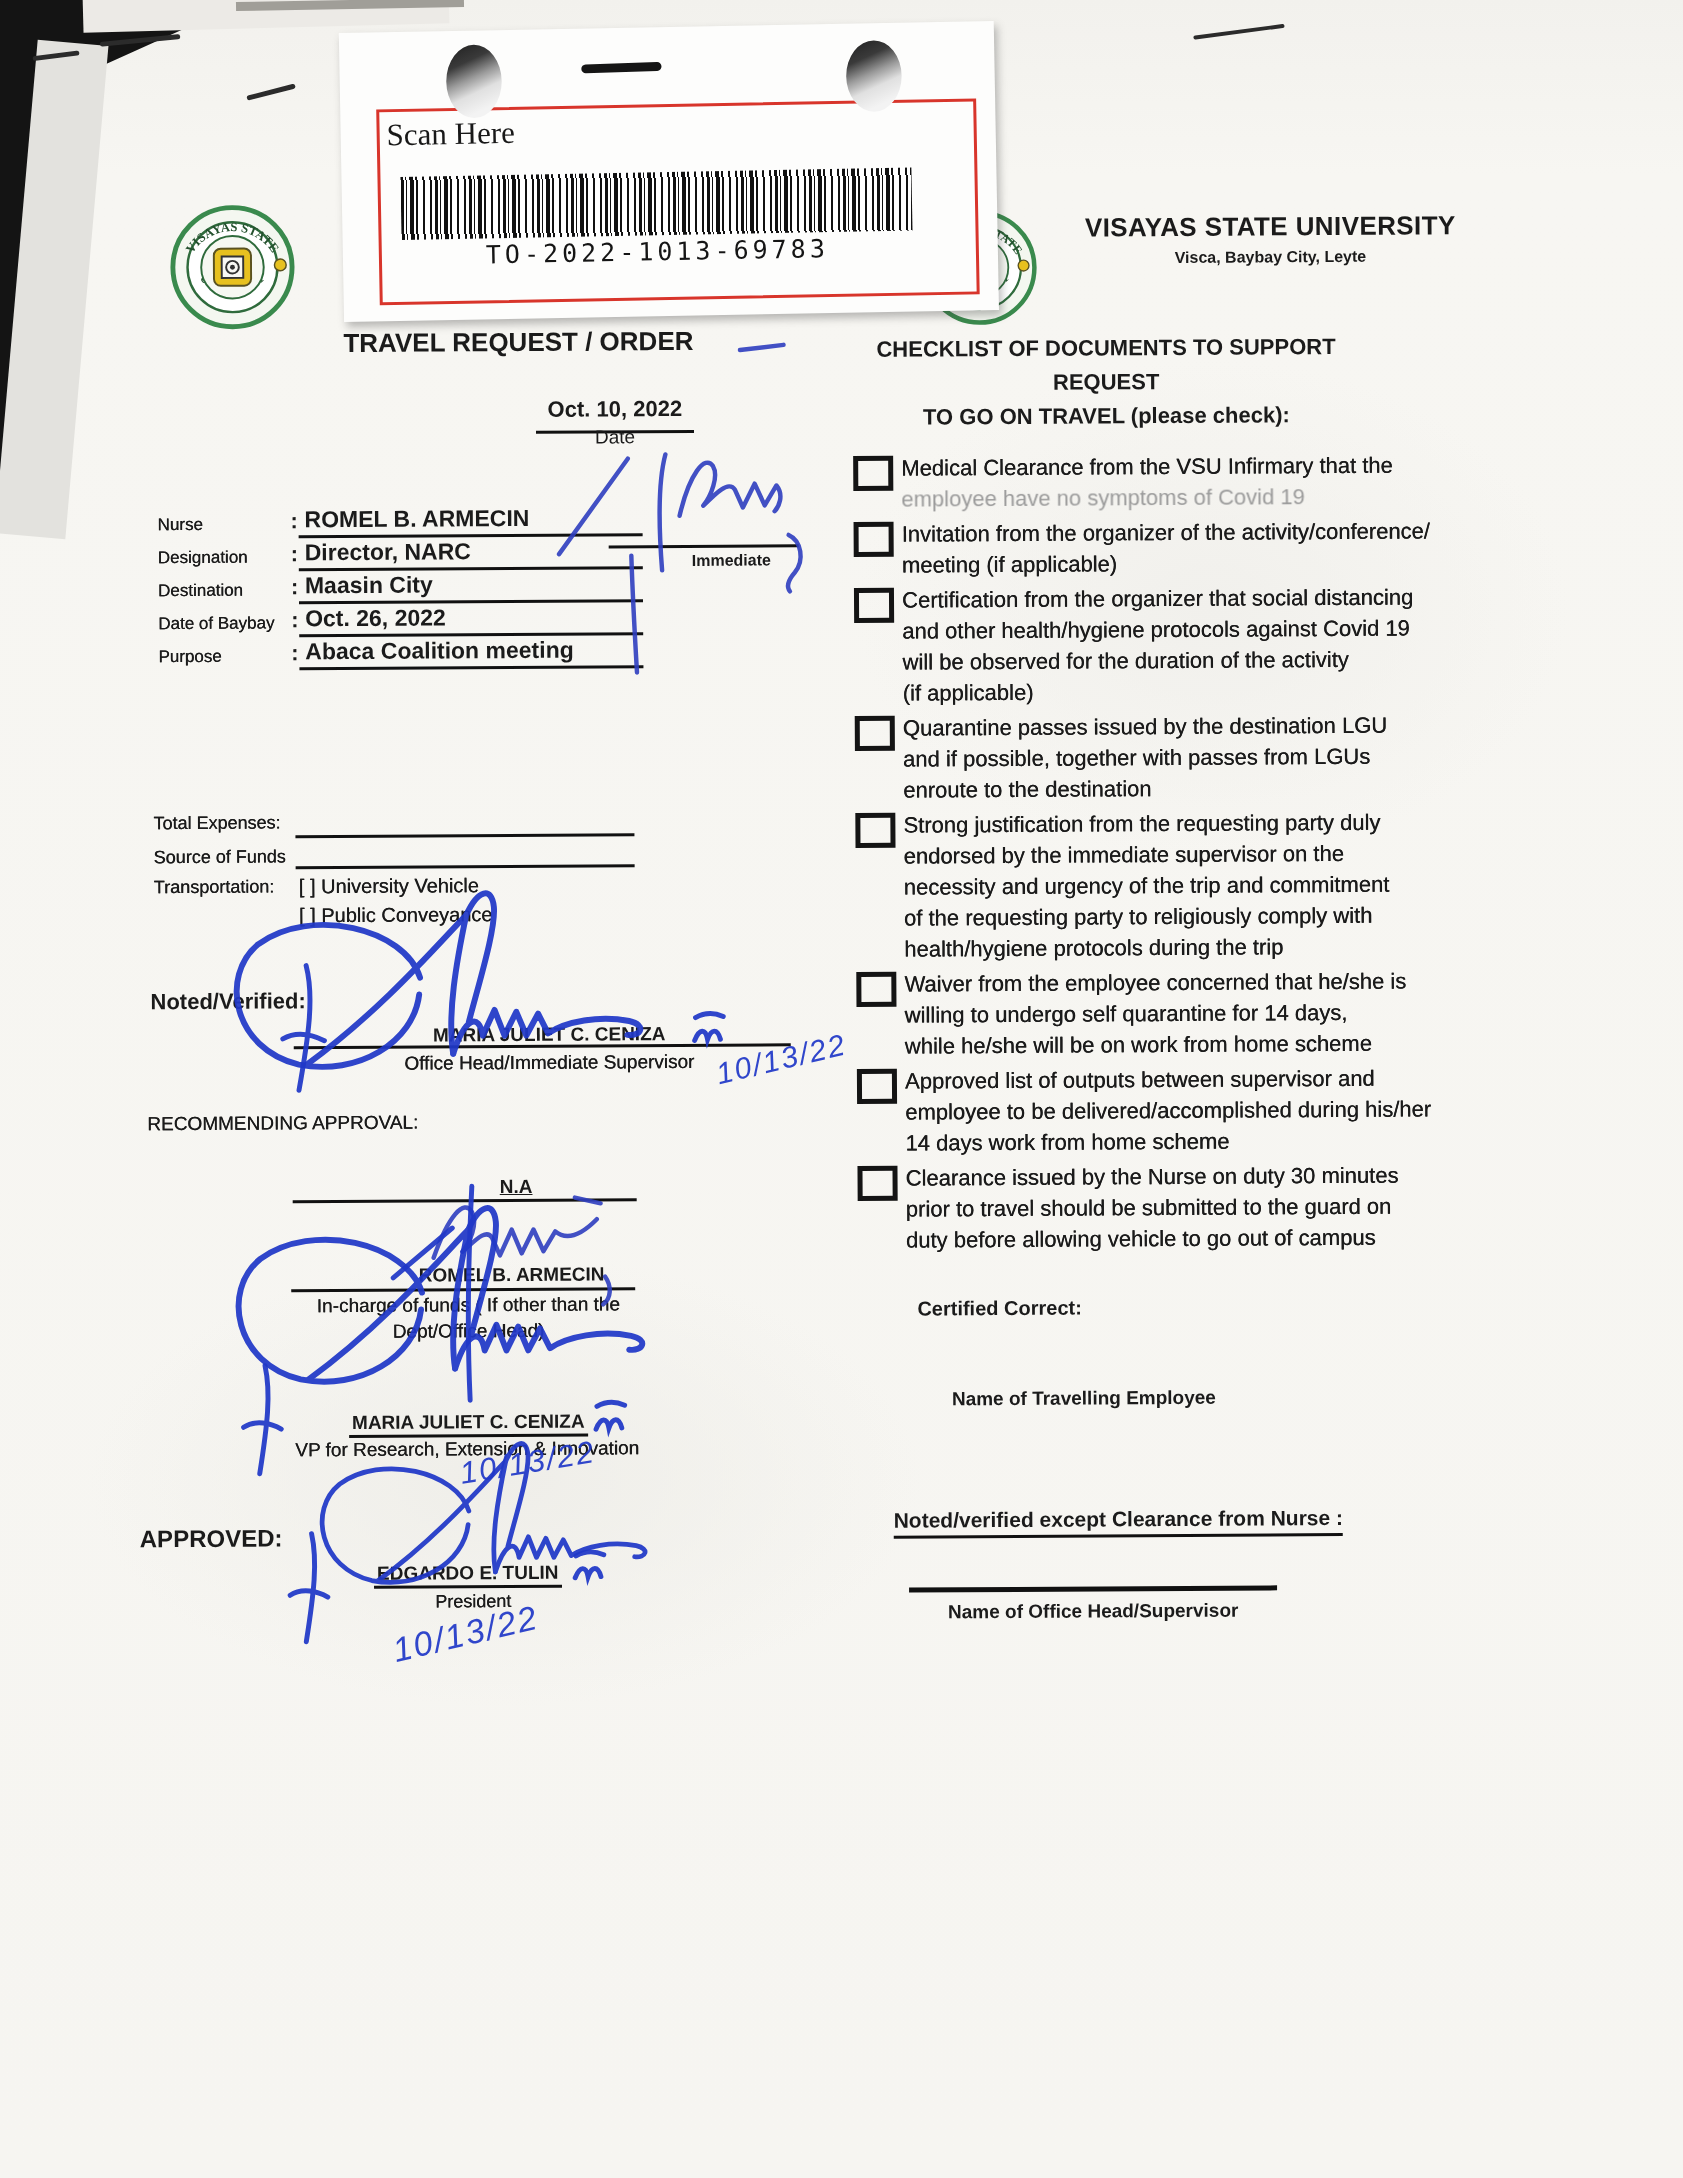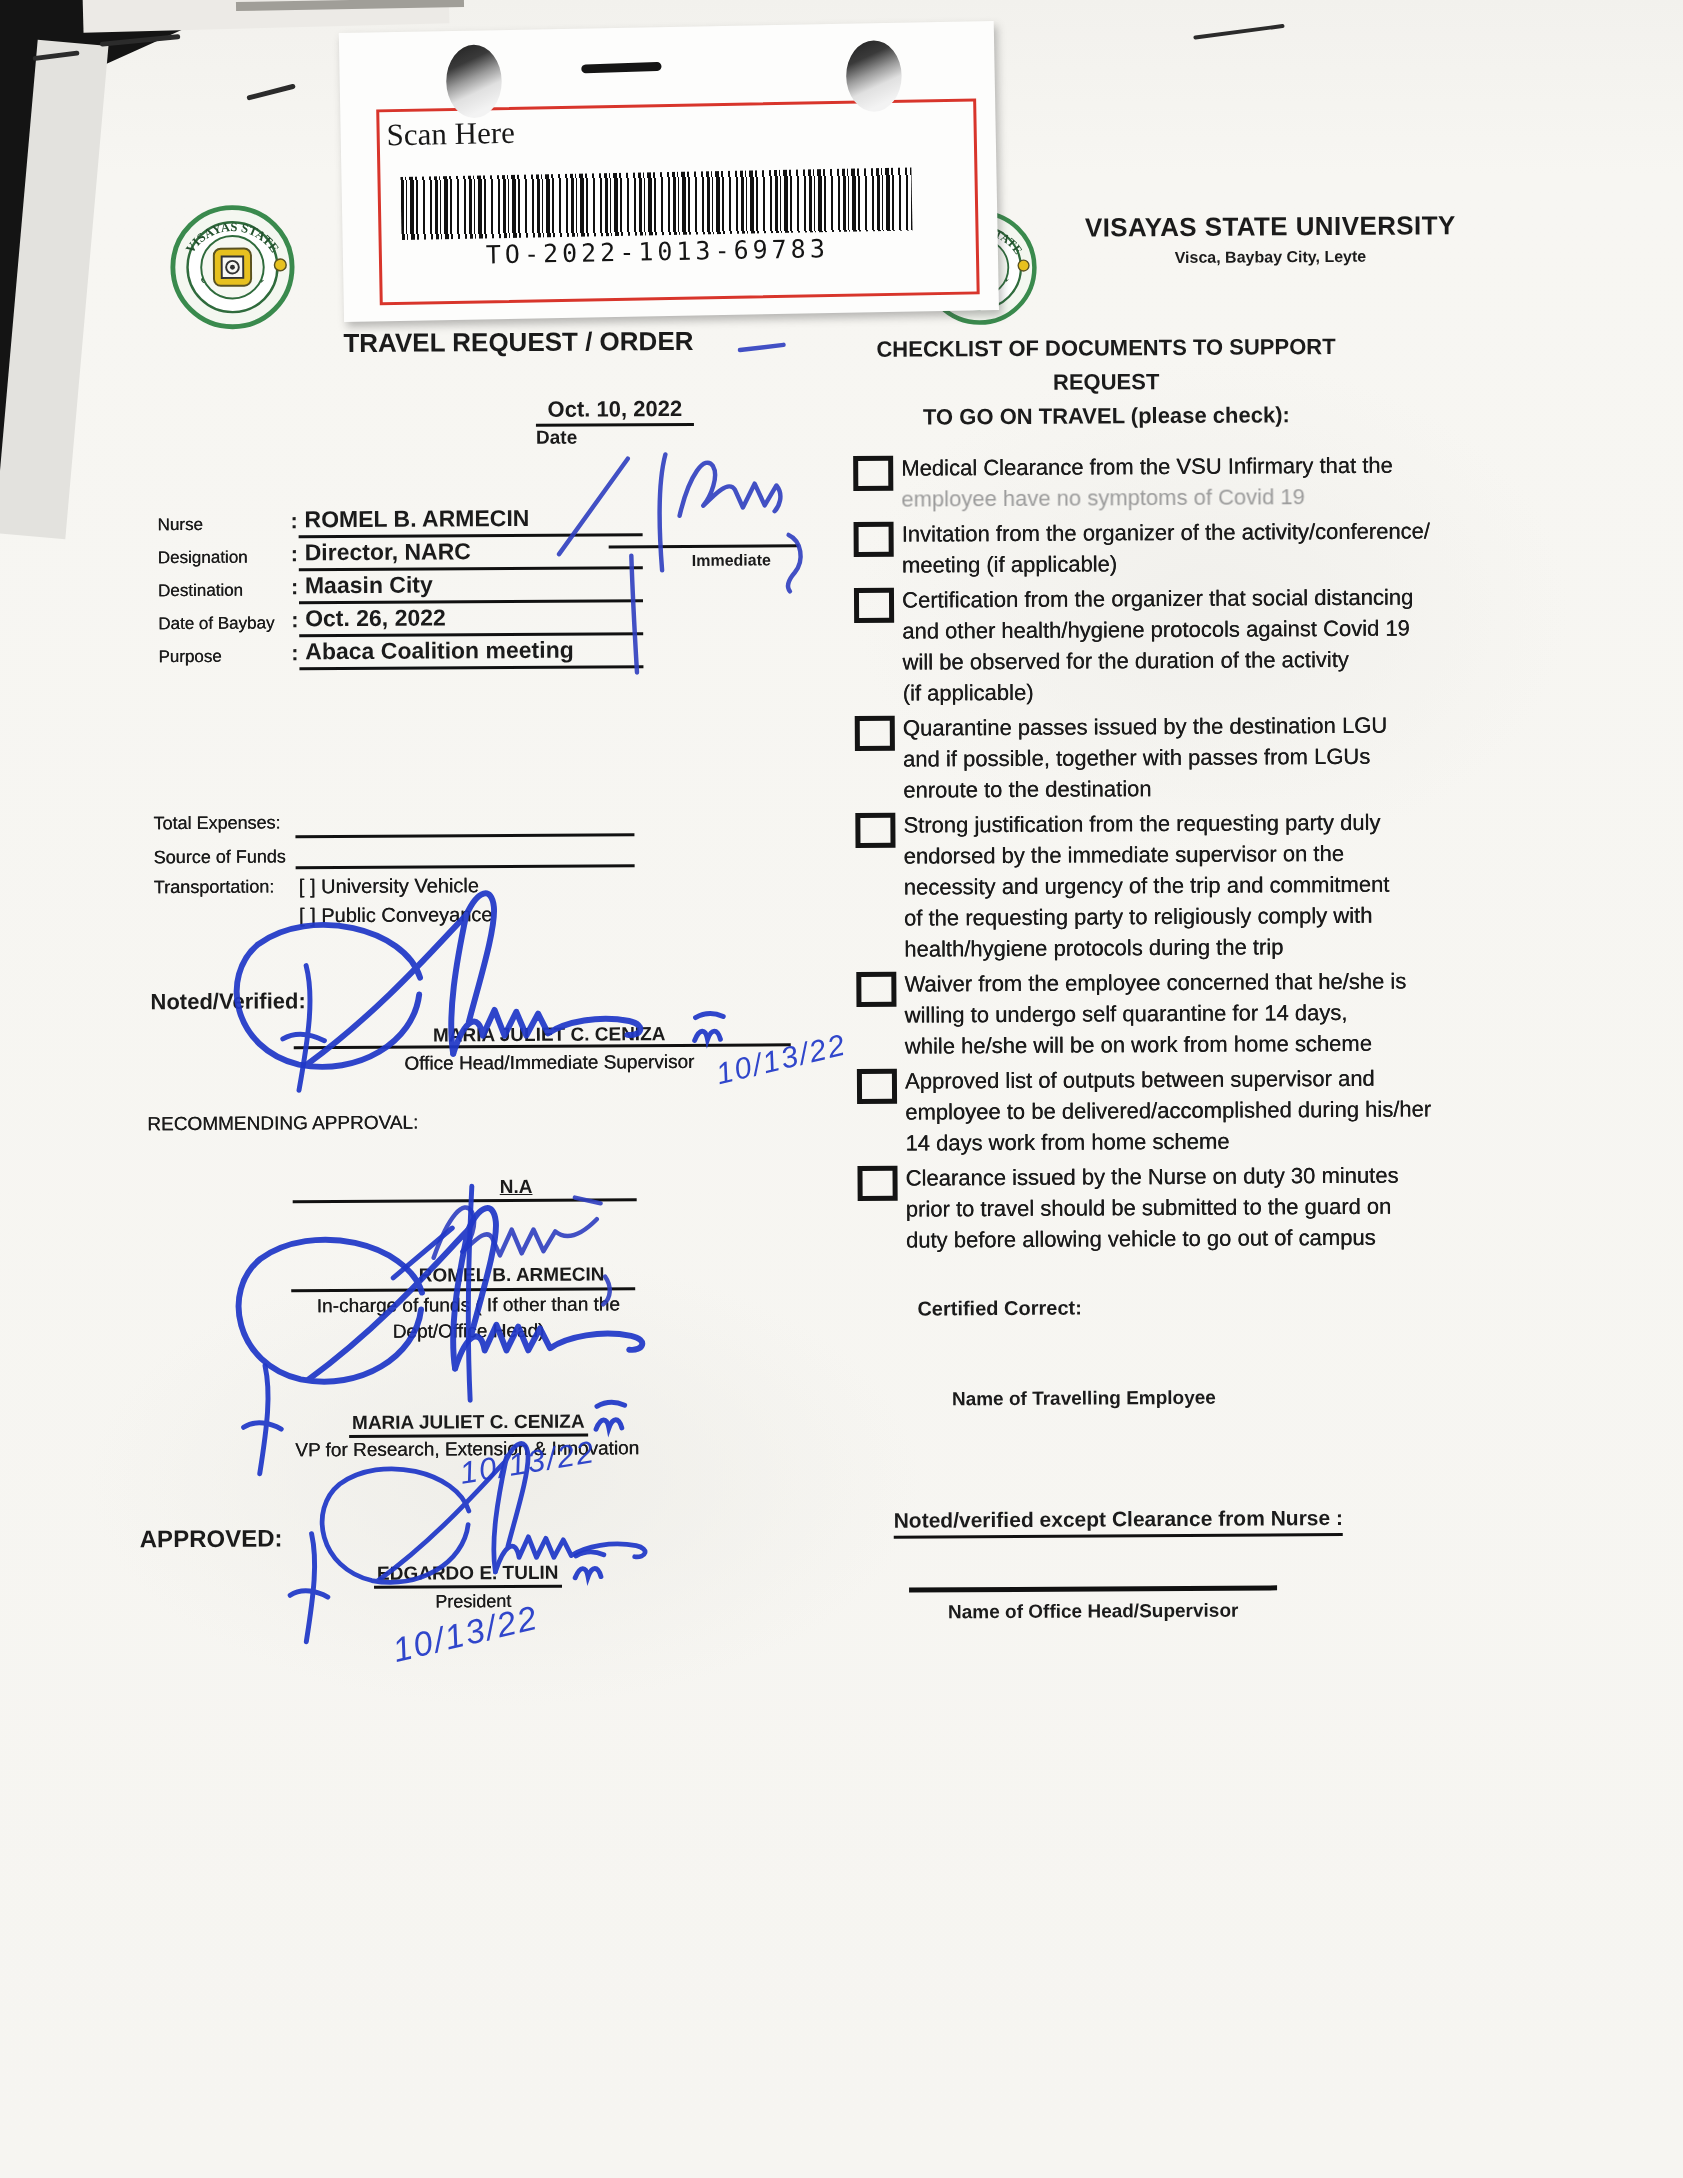--- a/index.html
+++ b/index.html
@@ -39,23 +39,23 @@
   .hdr-univ{position:absolute;left:1047px;top:214px;width:457px;text-align:center;
     font-weight:bold;font-size:26px;letter-spacing:0.4px;}
   .hdr-addr{position:absolute;left:1047px;top:251px;width:457px;text-align:center;
     font-weight:bold;font-size:16px;}
   .form-title{position:absolute;left:344px;top:325px;width:358px;text-align:center;
     font-weight:bold;font-size:26px;}
   .ck-title{position:absolute;left:847px;top:333px;width:527px;text-align:center;
     font-weight:bold;font-size:22px;line-height:34px;}
 
   .date-value{position:absolute;left:540px;top:395px;width:158px;text-align:center;
-    font-weight:bold;font-size:22px;border-bottom:3px solid #111;padding-bottom:1px;}
-  .date-label{position:absolute;left:540px;top:425px;width:158px;text-align:left;
-    font-weight:bold;font-size:19px;}
+    font-weight:bold;font-size:22px;border-bottom:3px solid #111;padding-bottom:8px;}
+  .date-label{position:absolute;left:540px;top:425px;width:158px;text-align:center;
+    font-weight:normal;font-size:19px;}
   .sig-line{position:absolute;left:612px;top:544px;width:190px;border-top:3px solid #111;}
   .sig-label{position:absolute;left:695px;top:551px;font-weight:bold;font-size:16px;}
 
   .fields{position:absolute;left:158px;top:503px;width:495px;}
   .f-row{position:relative;height:33px;}
   .f-label{position:absolute;left:3px;top:8px;font-size:17px;text-shadow:0.3px 0 currentColor;}
   .f-colon{position:absolute;left:136px;top:2px;font-weight:bold;font-size:22px;}
   .f-value{position:absolute;left:150px;top:0;font-weight:bold;font-size:23px;white-space:nowrap;}
   .f-line{position:absolute;left:144px;top:29px;width:344px;border-top:3px solid #111;}
 

